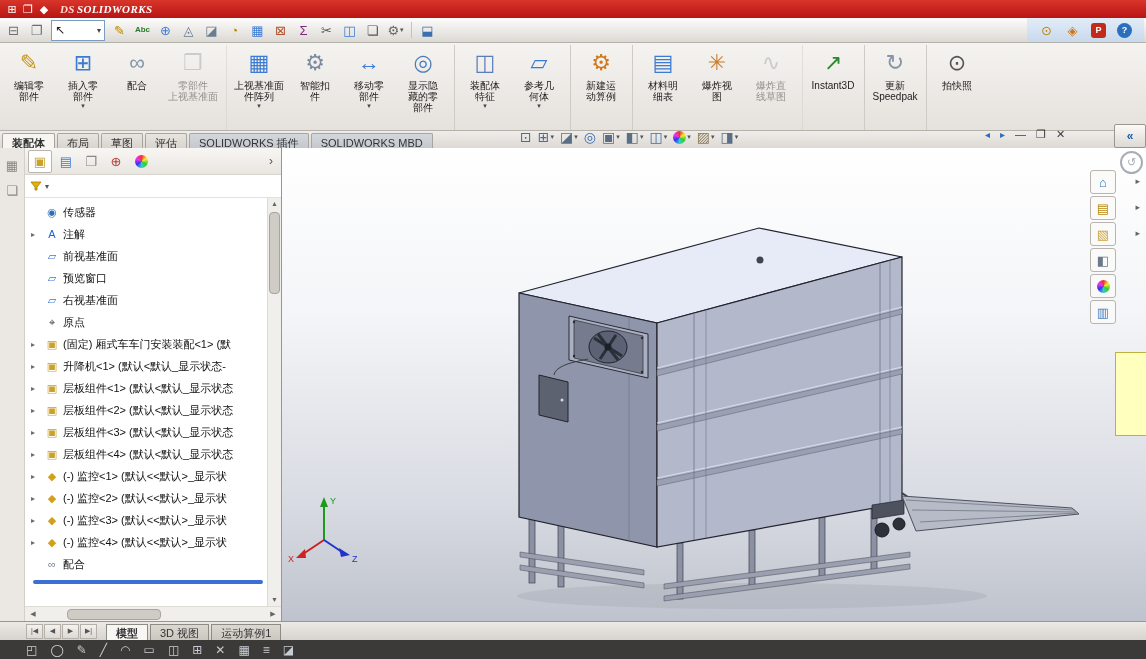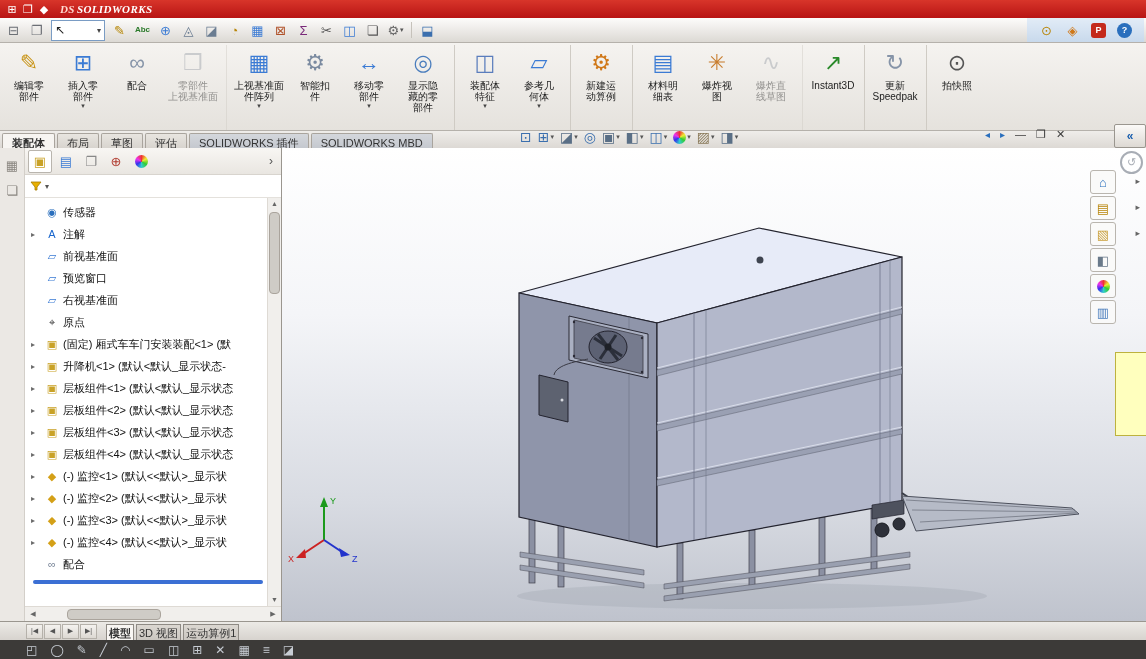--- a/index.html
+++ b/index.html
@@ -94,21 +94,21 @@
   .vp-tools{position:absolute;right:30px;top:22px;display:flex;flex-direction:column;gap:2px;}
   .tp-btn{width:24px;height:22px;border:1px solid #b9b5ae;border-radius:3px;background:rgba(250,250,248,.9);display:flex;align-items:center;justify-content:center;font-size:13px;}
   .tp-btn .orb{display:none;}
   .tp-btn.ball .orb{display:inline-block;width:13px;height:13px;border-radius:50%;background:conic-gradient(#e33,#ee3,#3c3,#3cc,#33e,#e3e,#e33);}
   .vp-chevrons{position:absolute;right:6px;top:28px;display:flex;flex-direction:column;gap:16px;color:#666;font-size:9px;}
   .vp-flyout{position:absolute;right:0;top:204px;width:30px;height:82px;background:#ffffbe;border:1px solid #bdb23e;border-right:none;}
 
   
   .bottom-tabs{position:absolute;top:621px;left:0;width:1146px;height:19px;background:linear-gradient(#eceae6,#d7d3ce);border-top:1px solid #9a968f;display:flex;align-items:center;font-size:11px;padding-left:26px;box-sizing:border-box;}
   .navbtn{font-size:7px;color:#555;border:1px solid #b5b1aa;background:linear-gradient(#f4f2ef,#ddd9d3);height:13px;min-width:15px;display:flex;align-items:center;justify-content:center;margin-right:1px;}
-  .btab{height:16px;display:flex;align-items:center;padding:0 2px;border:1px solid #8e8a84;border-bottom:none;background:linear-gradient(#dbd7d1,#c9c5bf);margin-left:2px;color:#333;white-space:nowrap;}
+  .btab{height:16px;display:flex;align-items:center;padding:0 9px;border:1px solid #8e8a84;border-bottom:none;background:linear-gradient(#dbd7d1,#c9c5bf);margin-left:2px;color:#333;white-space:nowrap;}
   .btab.active{background:#f8f6f3;font-weight:bold;}
   .bottom-tabs .btabs-wrap{display:flex;align-items:flex-end;height:100%;padding-top:2px;margin-left:6px;}
 
   
   .statusbar{position:absolute;top:640px;left:0;width:1146px;height:19px;background:#3c3a38;display:flex;align-items:center;gap:13px;padding-left:26px;box-sizing:border-box;}
   .sbi{color:#c7ccd3;font-size:12px;line-height:1;}
 </style>
 </head>
 <body>
 

